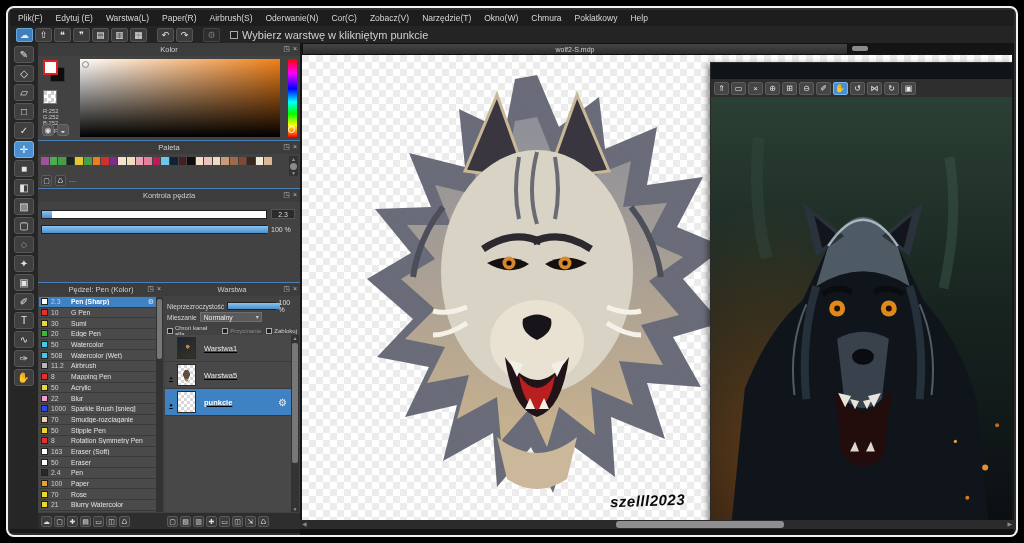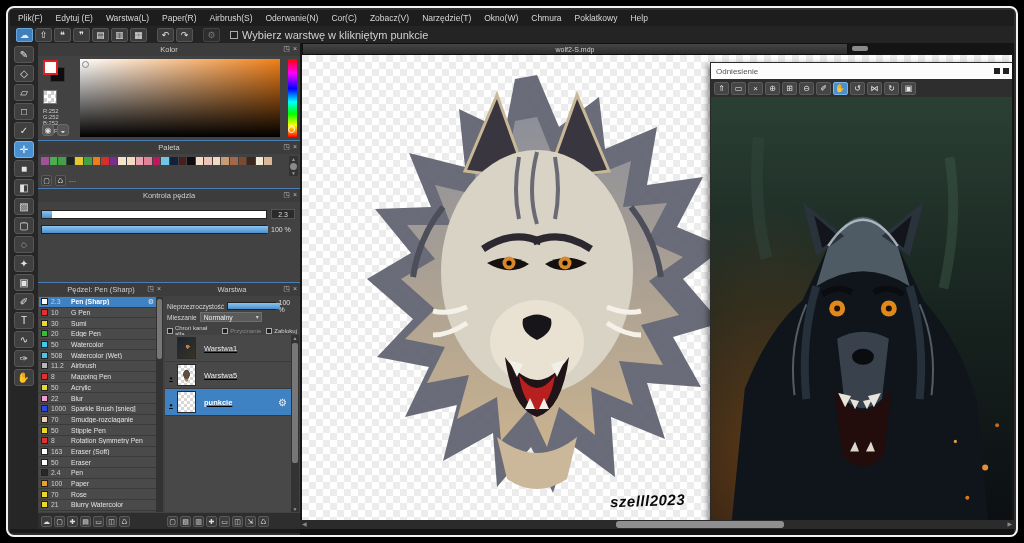--- a/index.html
+++ b/index.html
@@ -343,21 +343,21 @@
      <div class="slider-row" style="top:36px;">
        <span class="track" style="width:226px;background:#2a2a2a;">
               <span class="fill" style="width:226px;"></span>
             </span>
        <span class="val-lab">100 %</span>
      </div>
    </div>
 
    <div class="panel p-pedzel">
      <div class="phead">
-       <span class="ptitle">Pędzel: Pen (Sharp)</span>
+       <span class="ptitle">Pędzel: Pen (Kolor)</span>
        <span class="pbtns">
          <span class="pbtn">◳</span>
          <span class="pbtn">×</span>
        </span>
      </div>
      <div class="brush-list">
 
          <div class="brush-row selected">
            <span class="chip" style="background-color: rgb(255, 255, 255);"></span>
            <span class="b-size">2.3</span>
@@ -636,27 +636,20 @@
          <path d="M218,303 l-8,17 -6,-13 Z" fill="#f2efe6"></path>
          <path d="M178,352 l5,-11 5,11 Z" fill="#f2efe6"></path>
          <path d="M192,352 l5,-11 5,11 Z" fill="#f2efe6"></path>
          <path d="M120,250 q-20,8 -34,4 M120,266 q-18,12 -34,12 M260,250 q20,8 34,4 M260,266 q18,12 34,12" stroke="#f4f1e8" stroke-width="5" fill="none"></path>
          <path d="M150,380 q40,32 80,0 l-10,42 q-30,20 -60,0 Z" fill="#cbb79a"></path>
          <path d="M96,150 q-24,30 -30,70 M284,150 q24,30 30,70" stroke="#4c4f5a" stroke-width="6" fill="none"></path>
        </svg>
        <span class="signature">szelll2023</span>
 
        <div class="refwin">
-         <div class="ref-title">
-           <span>Odniesienie</span>
-           <span class="ref-winbtns">
-                  <i></i>
-                  <i></i>
-                </span>
-         </div>
          <div class="ref-toolbar">
 
          <span class="ref-btn">⇑</span>
                 <span class="ref-btn">▭</span>
                 <span class="ref-btn">×</span>
                 <span class="ref-btn">⊕</span>
                 <span class="ref-btn">⊞</span>
                 <span class="ref-btn">⊖</span>
                 <span class="ref-btn">✐</span>
                 <span class="ref-btn active">✋</span>

